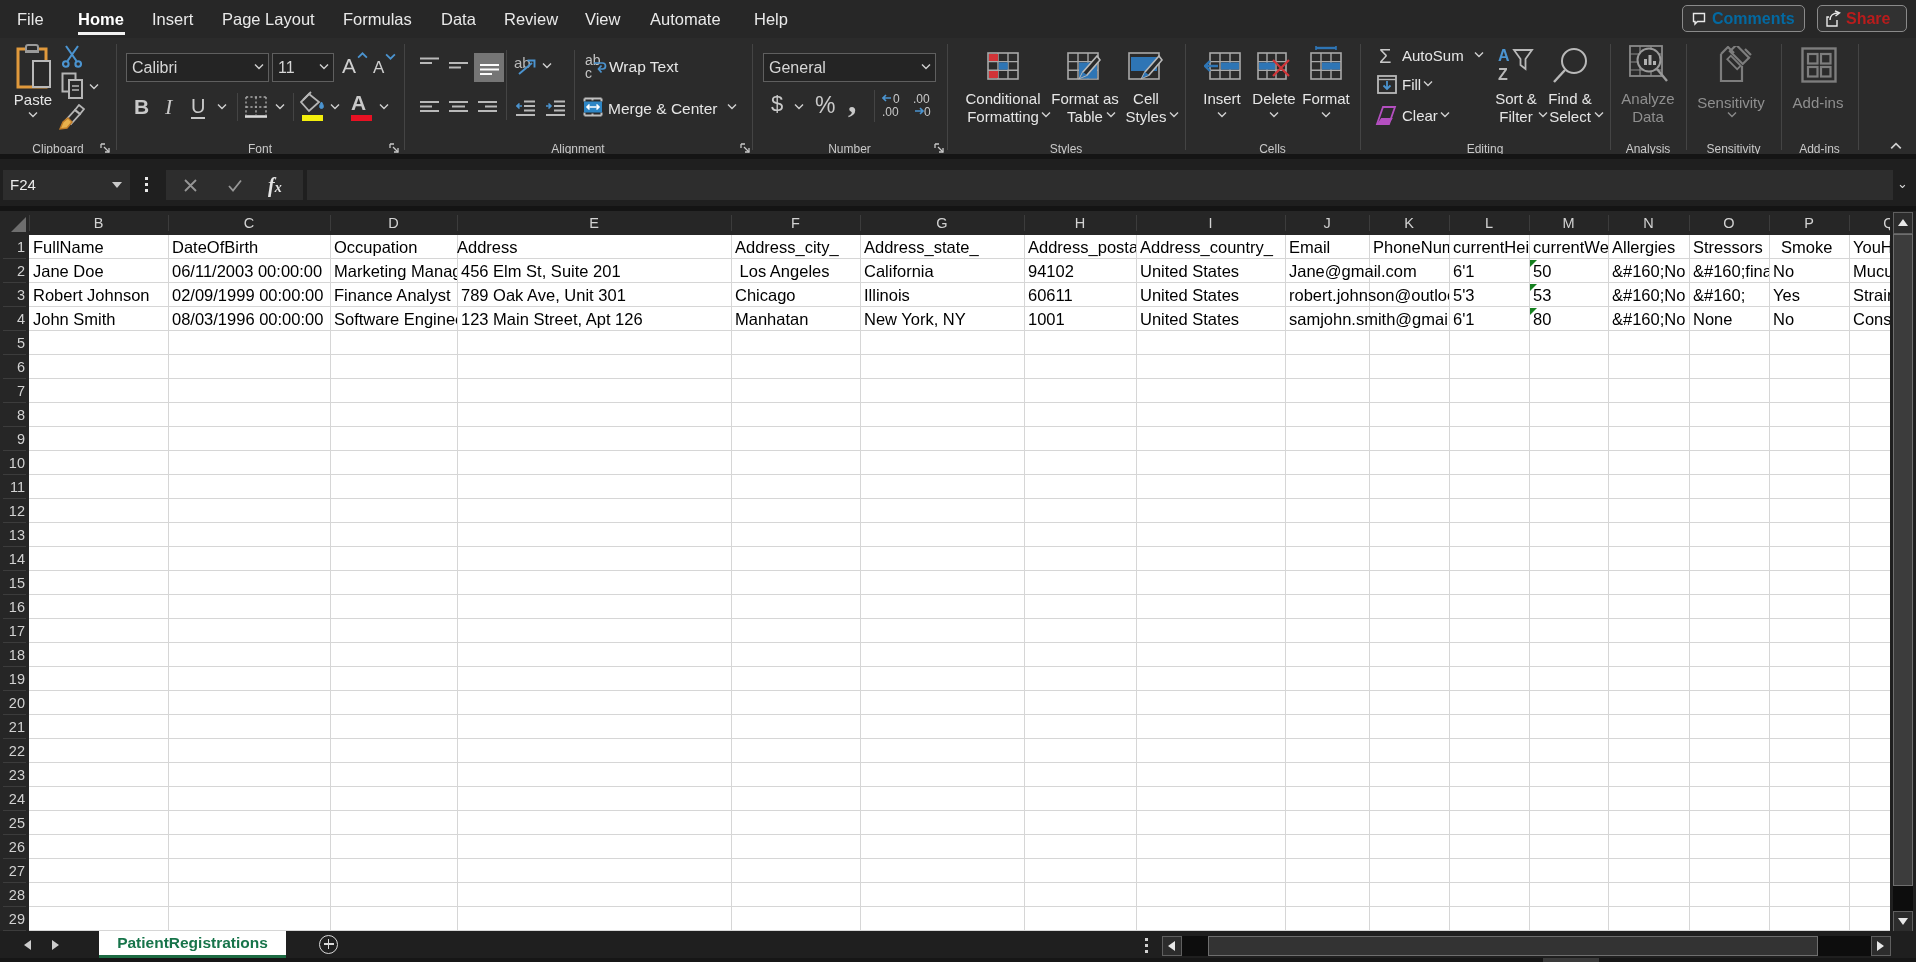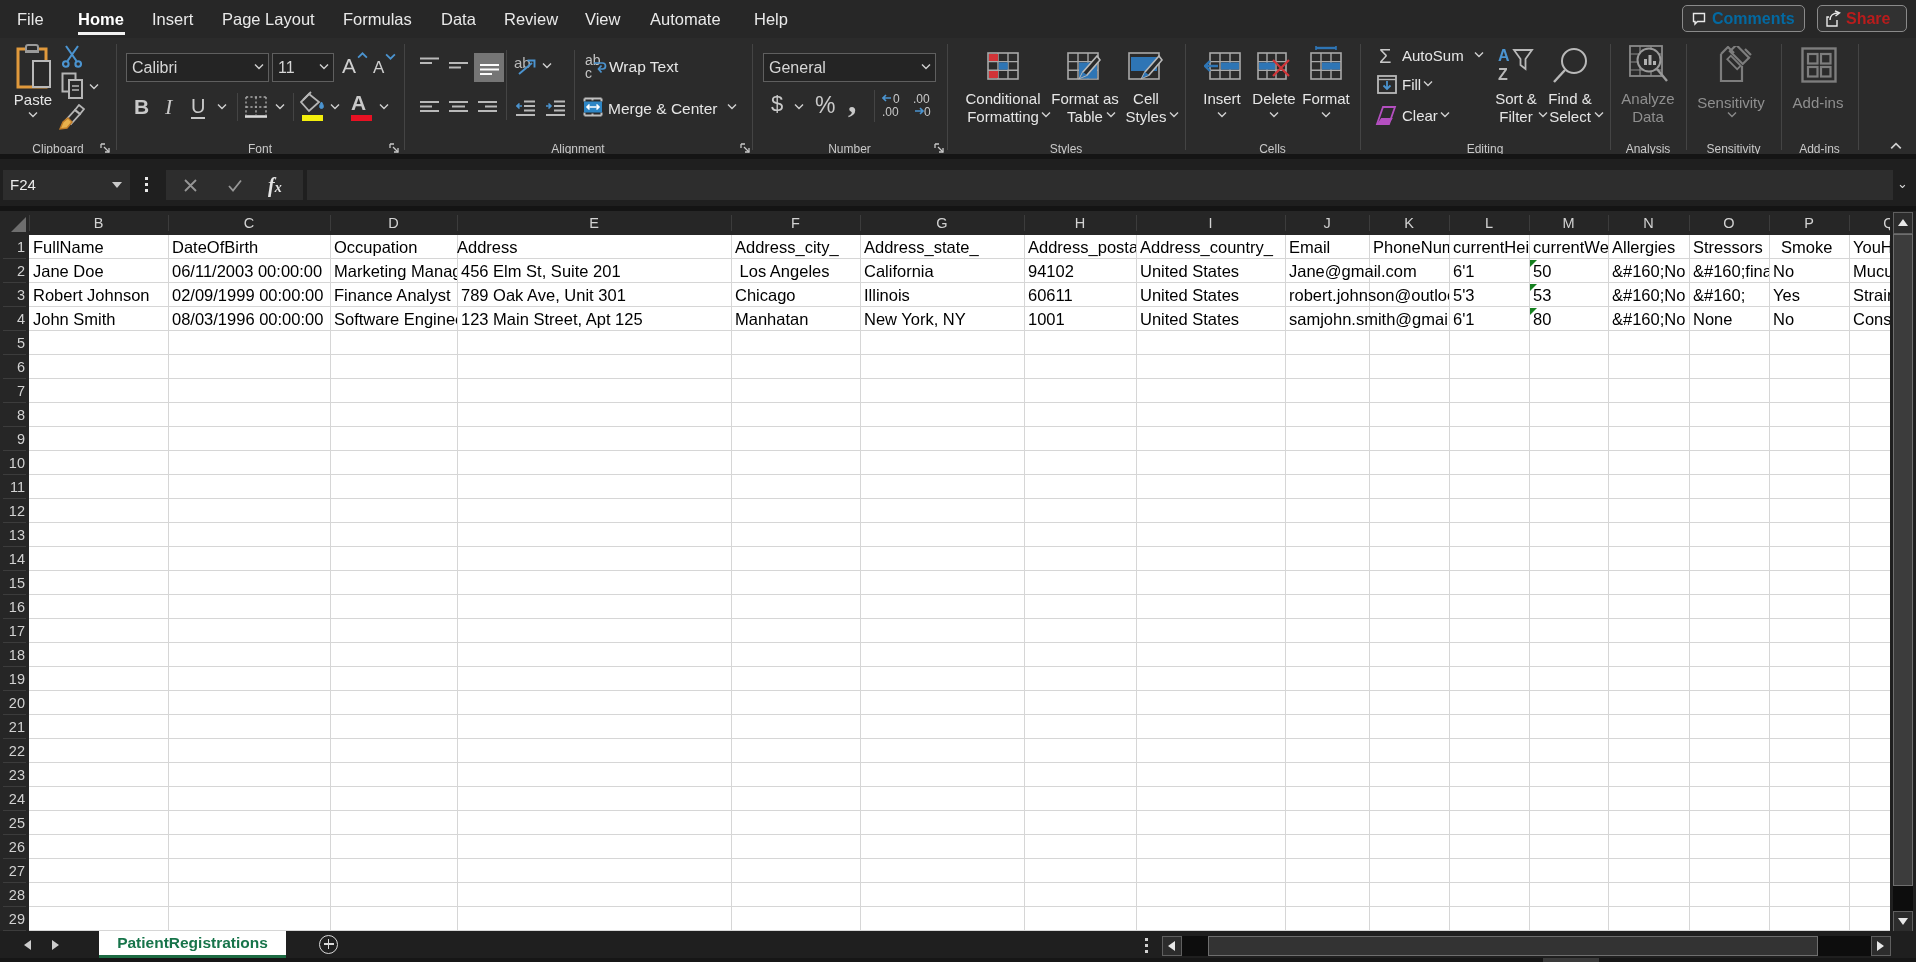--- a/index.html
+++ b/index.html
@@ -600,21 +600,21 @@
 <div class="a cell" style="left:1256px;top:48px;width:160px;padding-left:4px;">robert.johnson@outlook.com</div>
 <div class="a cell" style="left:1420px;top:48px;width:76px;padding-left:4px;">5'3</div>
 <div class="a cell" style="left:1500px;top:48px;width:75px;padding-left:4px;">53</div>
 <div class="a cell" style="left:1579px;top:48px;width:77px;padding-left:4px;">&amp;#160;No</div>
 <div class="a cell" style="left:1660px;top:48px;width:76px;padding-left:4px;">&amp;#160;</div>
 <div class="a cell" style="left:1740px;top:48px;width:76px;padding-left:4px;">Yes</div>
 <div class="a cell" style="left:1820px;top:48px;width:37px;padding-left:4px;">Strained</div>
 <div class="a cell" style="left:0px;top:72px;width:135px;padding-left:4px;">John Smith</div>
 <div class="a cell" style="left:139px;top:72px;width:158px;padding-left:4px;">08/03/1996 00:00:00</div>
 <div class="a cell" style="left:301px;top:72px;width:123px;padding-left:4px;">Software Engineer</div>
-<div class="a cell" style="left:428px;top:72px;width:270px;padding-left:4px;">123 Main Street, Apt 125</div>
+<div class="a cell" style="left:428px;top:72px;width:270px;padding-left:4px;">123 Main Street, Apt 126</div>
 <div class="a cell" style="left:702px;top:72px;width:125px;padding-left:4px;">Manhatan</div>
 <div class="a cell" style="left:831px;top:72px;width:160px;padding-left:4px;">New York, NY</div>
 <div class="a cell" style="left:995px;top:72px;width:108px;padding-left:4px;">1001</div>
 <div class="a cell" style="left:1107px;top:72px;width:145px;padding-left:4px;">United States</div>
 <div class="a cell" style="left:1256px;top:72px;width:160px;padding-left:4px;">samjohn.smith@gmail.com</div>
 <div class="a cell" style="left:1420px;top:72px;width:76px;padding-left:4px;">6'1</div>
 <div class="a cell" style="left:1500px;top:72px;width:75px;padding-left:4px;">80</div>
 <div class="a cell" style="left:1579px;top:72px;width:77px;padding-left:4px;">&amp;#160;No</div>
 <div class="a cell" style="left:1660px;top:72px;width:76px;padding-left:4px;">None</div>
 <div class="a cell" style="left:1740px;top:72px;width:76px;padding-left:4px;">No</div>

